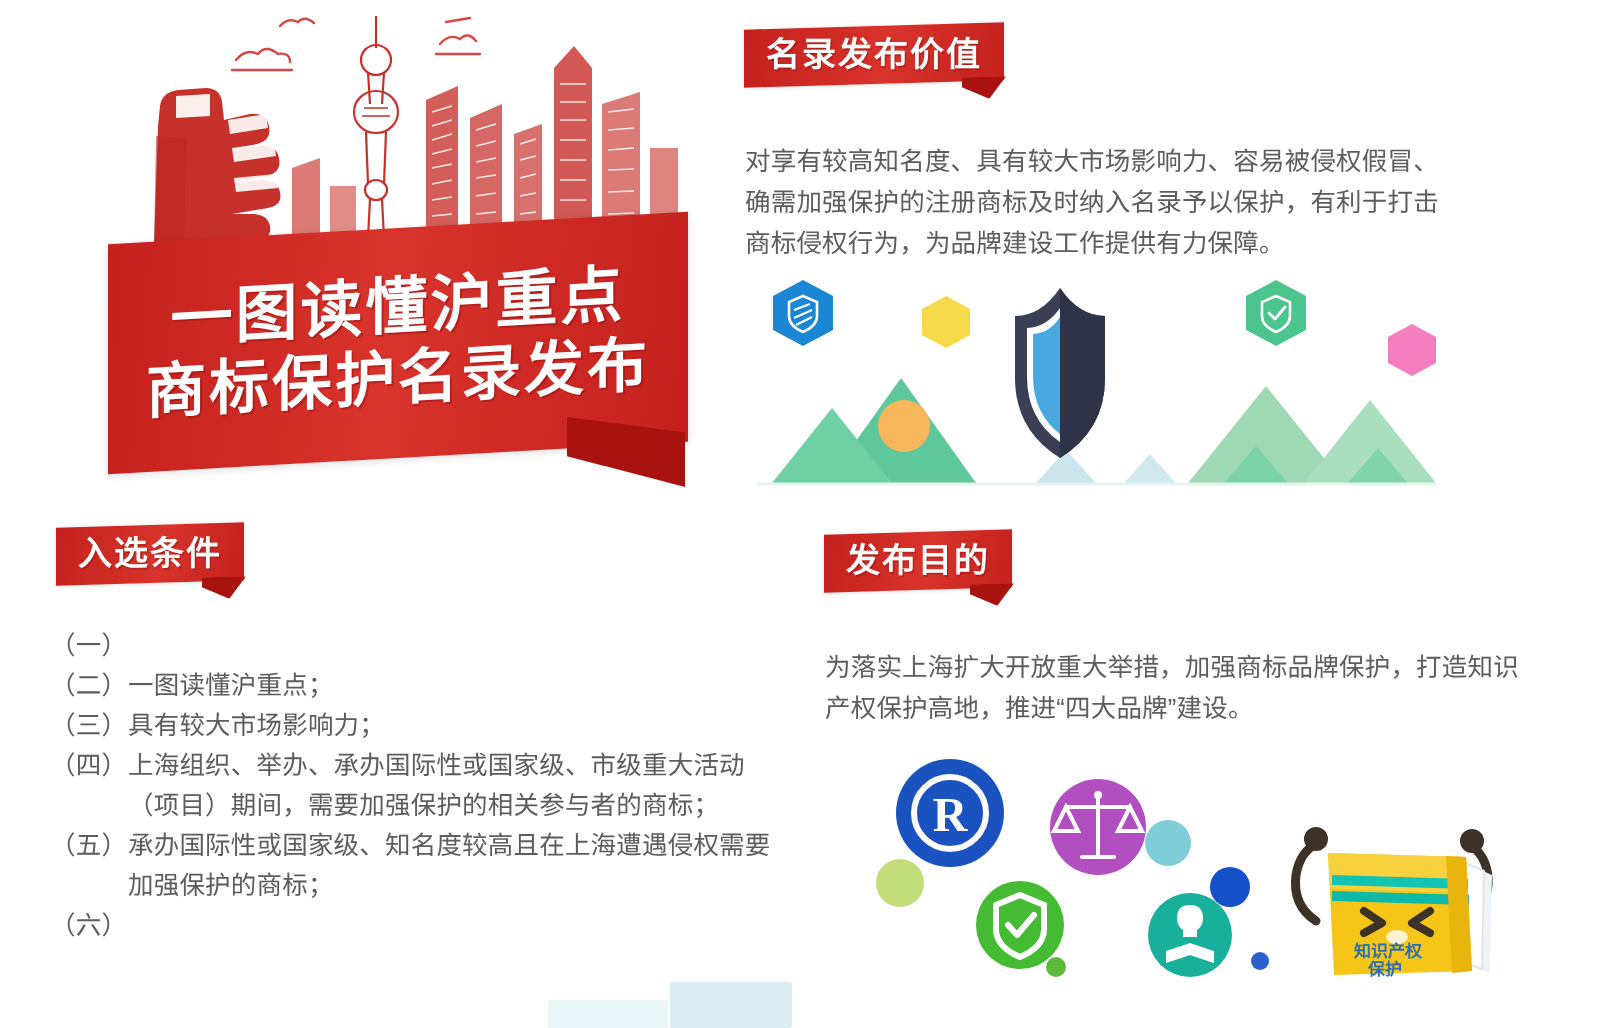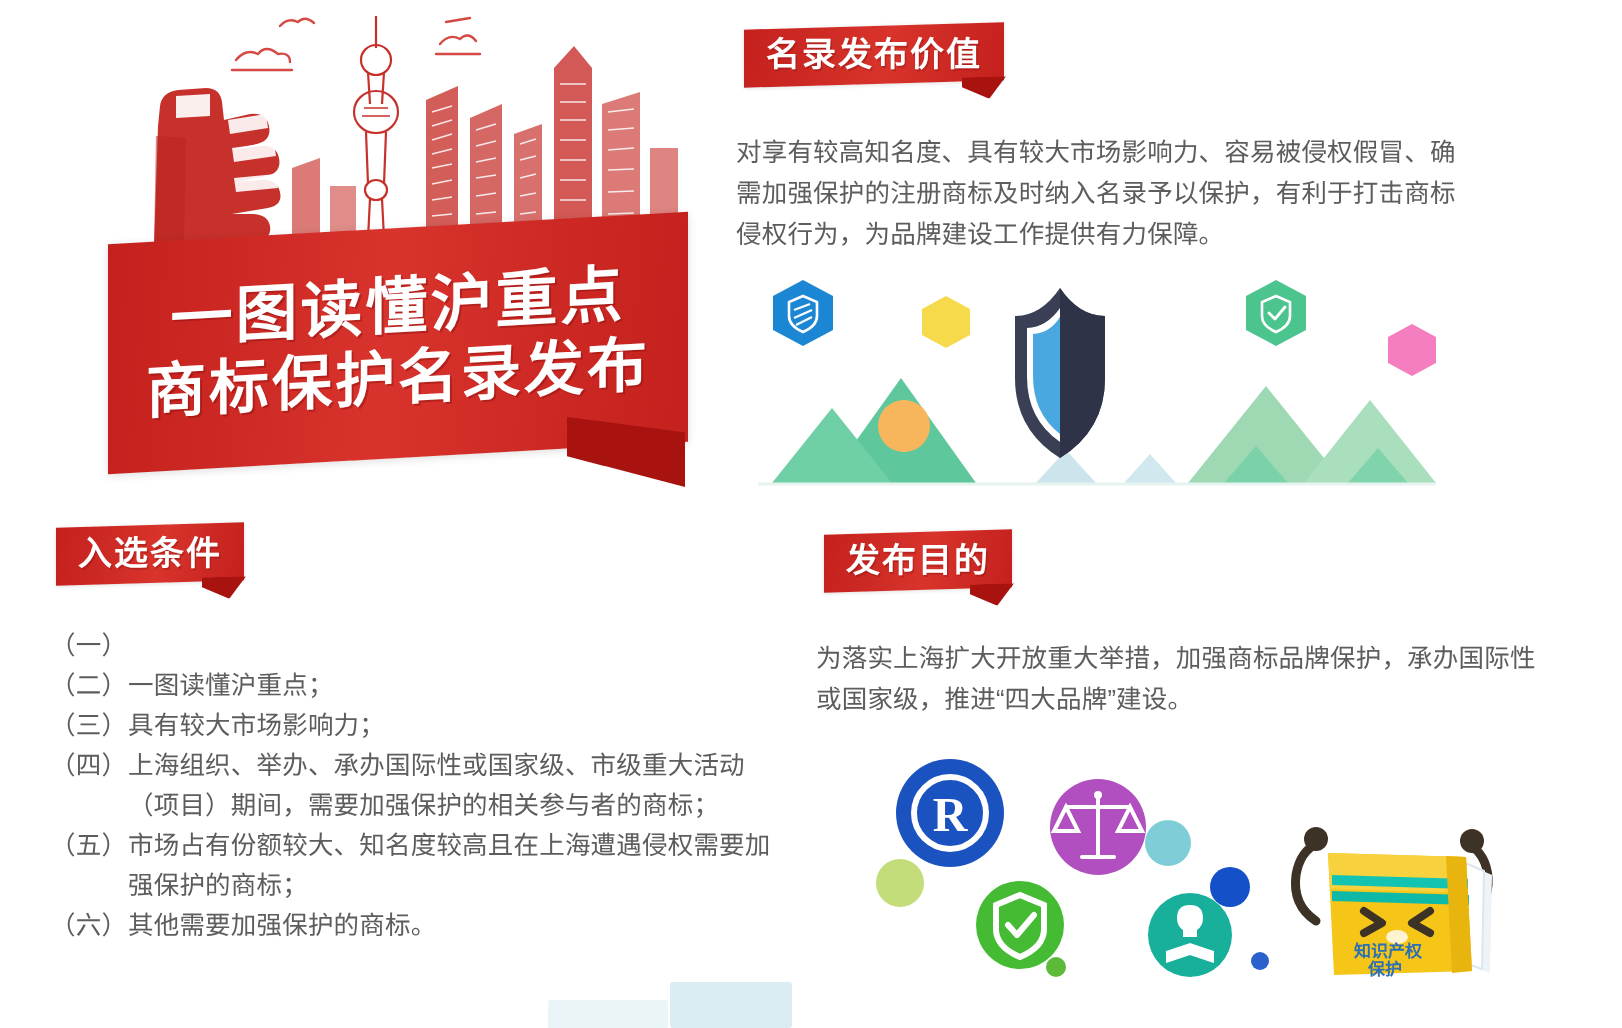--- a/index.html
+++ b/index.html
@@ -97,21 +97,21 @@
     clip-path: polygon(0 0, 100% 0, 62% 100%, 0 44%);
   }
 
   
   .para {
     color: #5d5d5d;
     font-size: 25.5px;
     line-height: 41px;
     letter-spacing: 0.2px;
   }
-  .para p { margin: 0; }
+  .para p { margin: 9px; }
 
   
   .cond-list {
     color: #5d5d5d;
     font-size: 25.5px;
     line-height: 40px;
     letter-spacing: 0.2px;
   }
   .cond-row {
     display: flex;
@@ -281,37 +281,36 @@
     <div class="cond-row">
       <span class="cond-num">（三）</span>
       <span class="cond-text">具有较大市场影响力；</span>
     </div>
     <div class="cond-row">
       <span class="cond-num">（四）</span>
       <span class="cond-text">上海组织、举办、承办国际性或国家级、市级重大活动（项目）期间，需要加强保护的相关参与者的商标；</span>
     </div>
     <div class="cond-row">
       <span class="cond-num">（五）</span>
-      <span class="cond-text">市场占有份额较大、知名度较高且在上海遭遇侵权需要加强保护的商标；</span>
+      <span class="cond-text">承办国际性或国家级、知名度较高且在上海遭遇侵权需要加强保护的商标；</span>
     </div>
     <div class="cond-row">
       <span class="cond-num">（六）</span>
-      <span class="cond-text">其他需要加强保护的商标。</span>
     </div>
   </div>
 
   <div class="abs sec-purp-tag">
     <div class="tag">
       <span class="tag-label">发布目的</span>
       <span class="tag-fold"></span>
     </div>
   </div>
 
   <div class="abs sec-purp-para para">
-    <p>为落实上海扩大开放重大举措，加强商标品牌保护，承办国际性或国家级，推进“四大品牌”建设。</p>
+    <p>为落实上海扩大开放重大举措，加强商标品牌保护，打造知识产权保护高地，推进“四大品牌”建设。</p>
   </div>
 
   <svg class="abs sec-purp-art" viewBox="0 0 700 250">
 
     <circle cx="40" cy="148" r="24" fill="#c2dd7a"></circle>
     <circle cx="308" cy="108" r="23" fill="#7fcdd6"></circle>
     <circle cx="370" cy="152" r="20" fill="#1450c8"></circle>
     <circle cx="300" cy="196" r="11" fill="#e0473f"></circle>
     <circle cx="196" cy="232" r="10" fill="#5cba3a"></circle>
     <circle cx="400" cy="226" r="9" fill="#1450c8" opacity="0.9"></circle>

